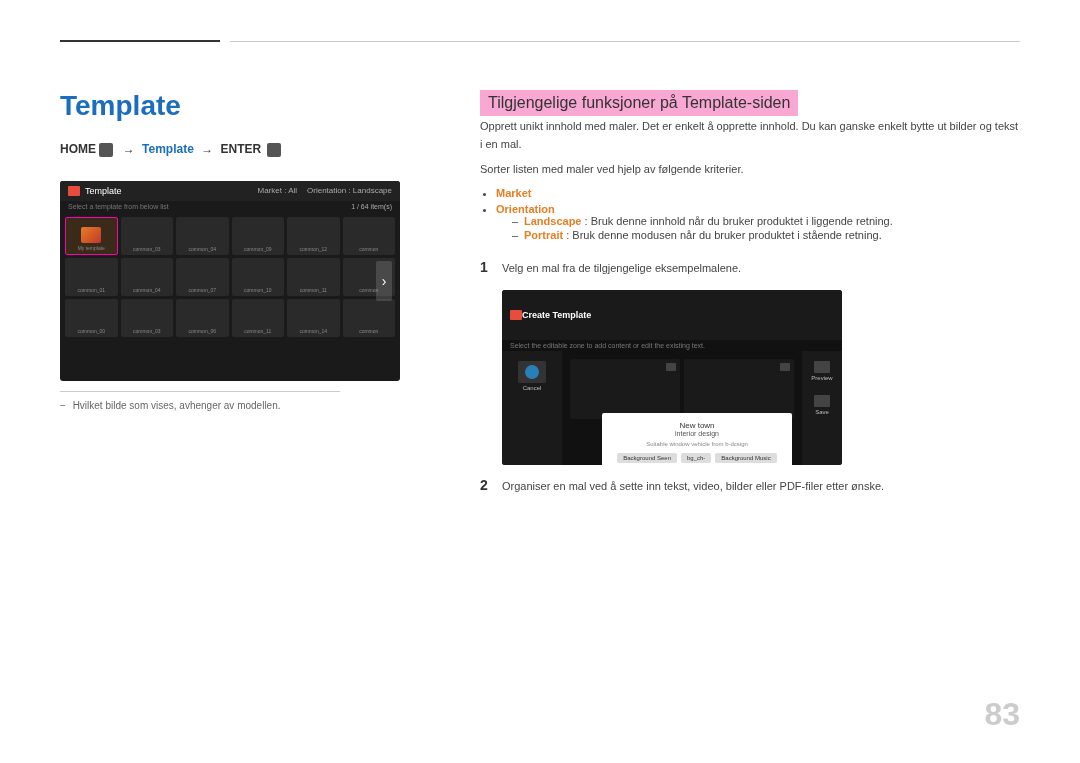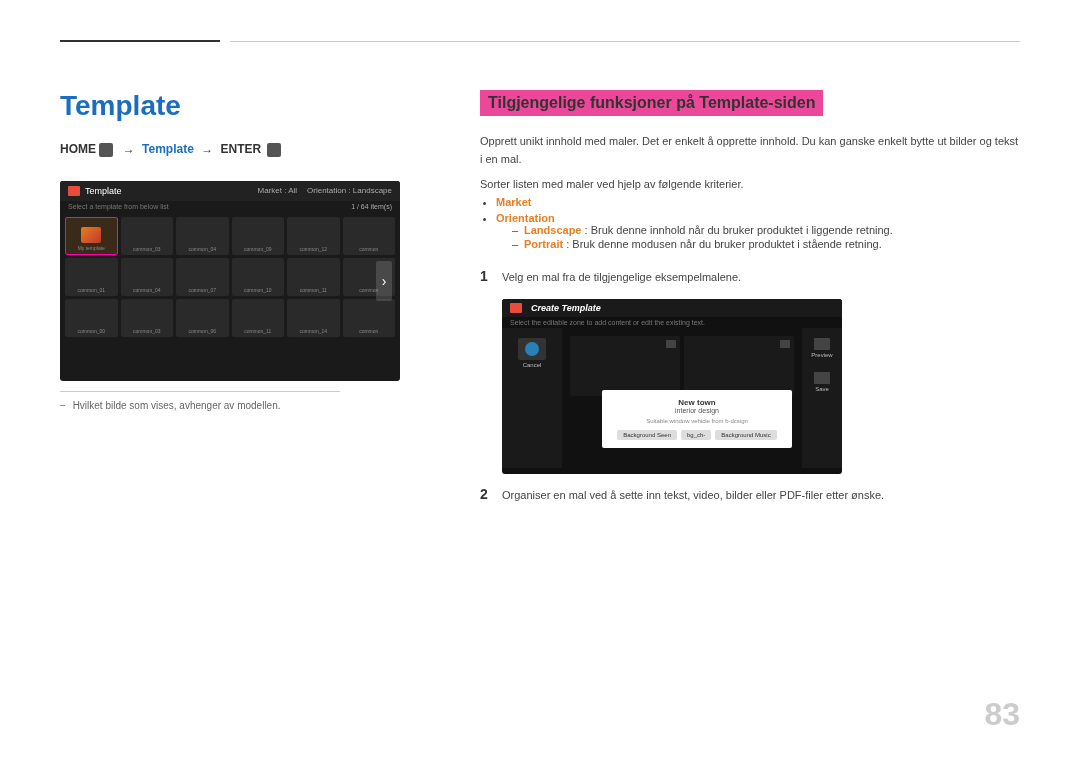--- a/index.html
+++ b/index.html
@@ -197,39 +197,39 @@
       margin-right: 4px;
     }
 
     
     .right-column {
       flex: 1;
     }
 
     .section-title {
       font-size: 16px;
-      font-weight: bold;
+      font-weight: normal;
       color: #333;
-      background: #ec4899;
+      background: #f9a8d4;
       display: inline-block;
       padding: 4px 8px;
-      margin-bottom: 17px;
+      margin-bottom: 2px;
     }
 
     .intro-text {
       font-size: 11px;
       color: #444;
       line-height: 1.6;
       margin-bottom: 10px;
     }
 
     .sort-text {
       font-size: 11px;
       color: #444;
-      margin-bottom: 6px;
+      margin-bottom: 12px;
     }
 
     .bullet-list {
       margin-left: 16px;
       margin-bottom: 18px;
     }
     .bullet-item {
       font-size: 11px;
       color: #444;
       margin-bottom: 4px;
@@ -284,25 +284,24 @@
       width: 340px;
       height: 175px;
       background: #111;
       border-radius: 3px;
       overflow: hidden;
       position: relative;
       margin: 10px 0 12px 22px;
     }
     .ct-header {
       background: #1a1a1a;
-      padding: 4px 8px;
-      display: flex;
-      align-items: center;
-      gap: 9px;
-      font-style: italic;
+      padding: 20px 8px;
+      display: flex;
+      align-items: center;
+      gap: 0;
     }
     .ct-icon {
       width: 12px;
       height: 10px;
       background: #e74c3c;
       border-radius: 1px;
     }
     .ct-title {
       color: #fff;
       font-size: 9px;
@@ -402,21 +401,21 @@
       bottom: 20px;
       left: 40px;
       right: 10px;
       background: #fff;
       border-radius: 2px;
       padding: 8px;
       text-align: center;
     }
     .ct-dialog-title {
       font-size: 8px;
-      font-weight: bold;
+      font-weight: normal;
       color: #333;
     }
     .ct-dialog-subtitle {
       font-size: 7px;
       color: #555;
       margin-bottom: 4px;
     }
     .ct-dialog-note {
       font-size: 6px;
       color: #888;

